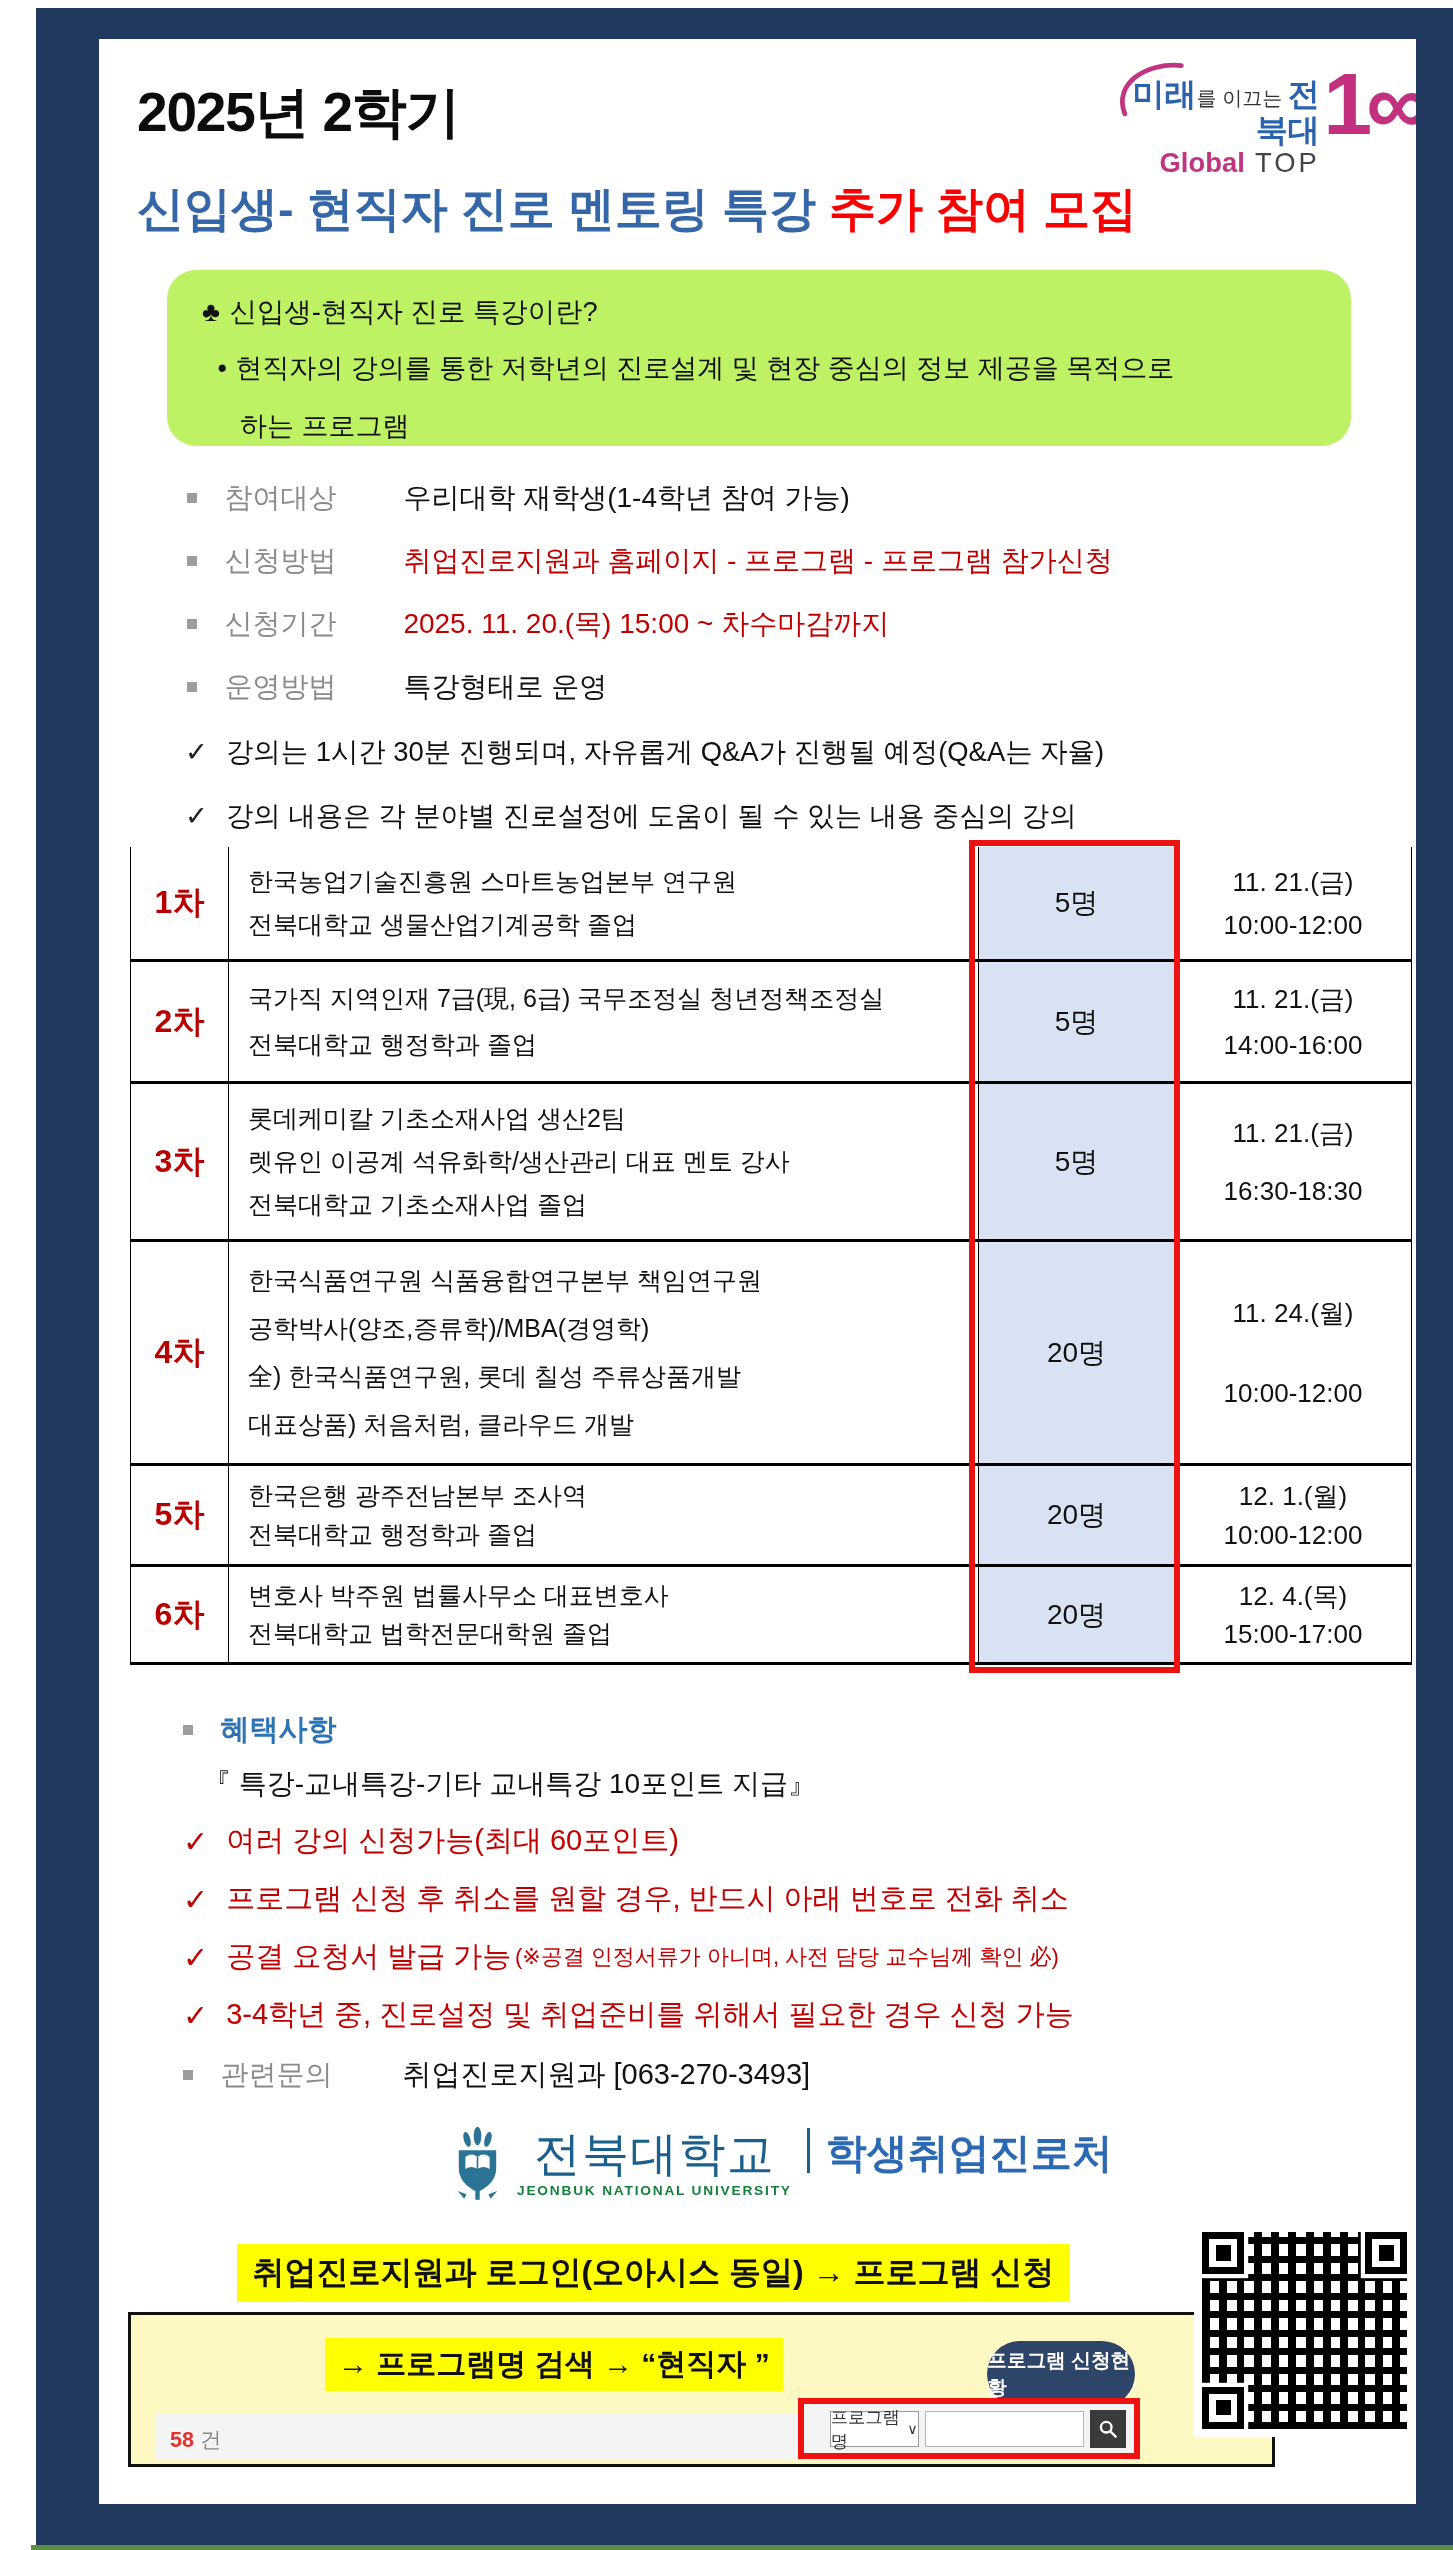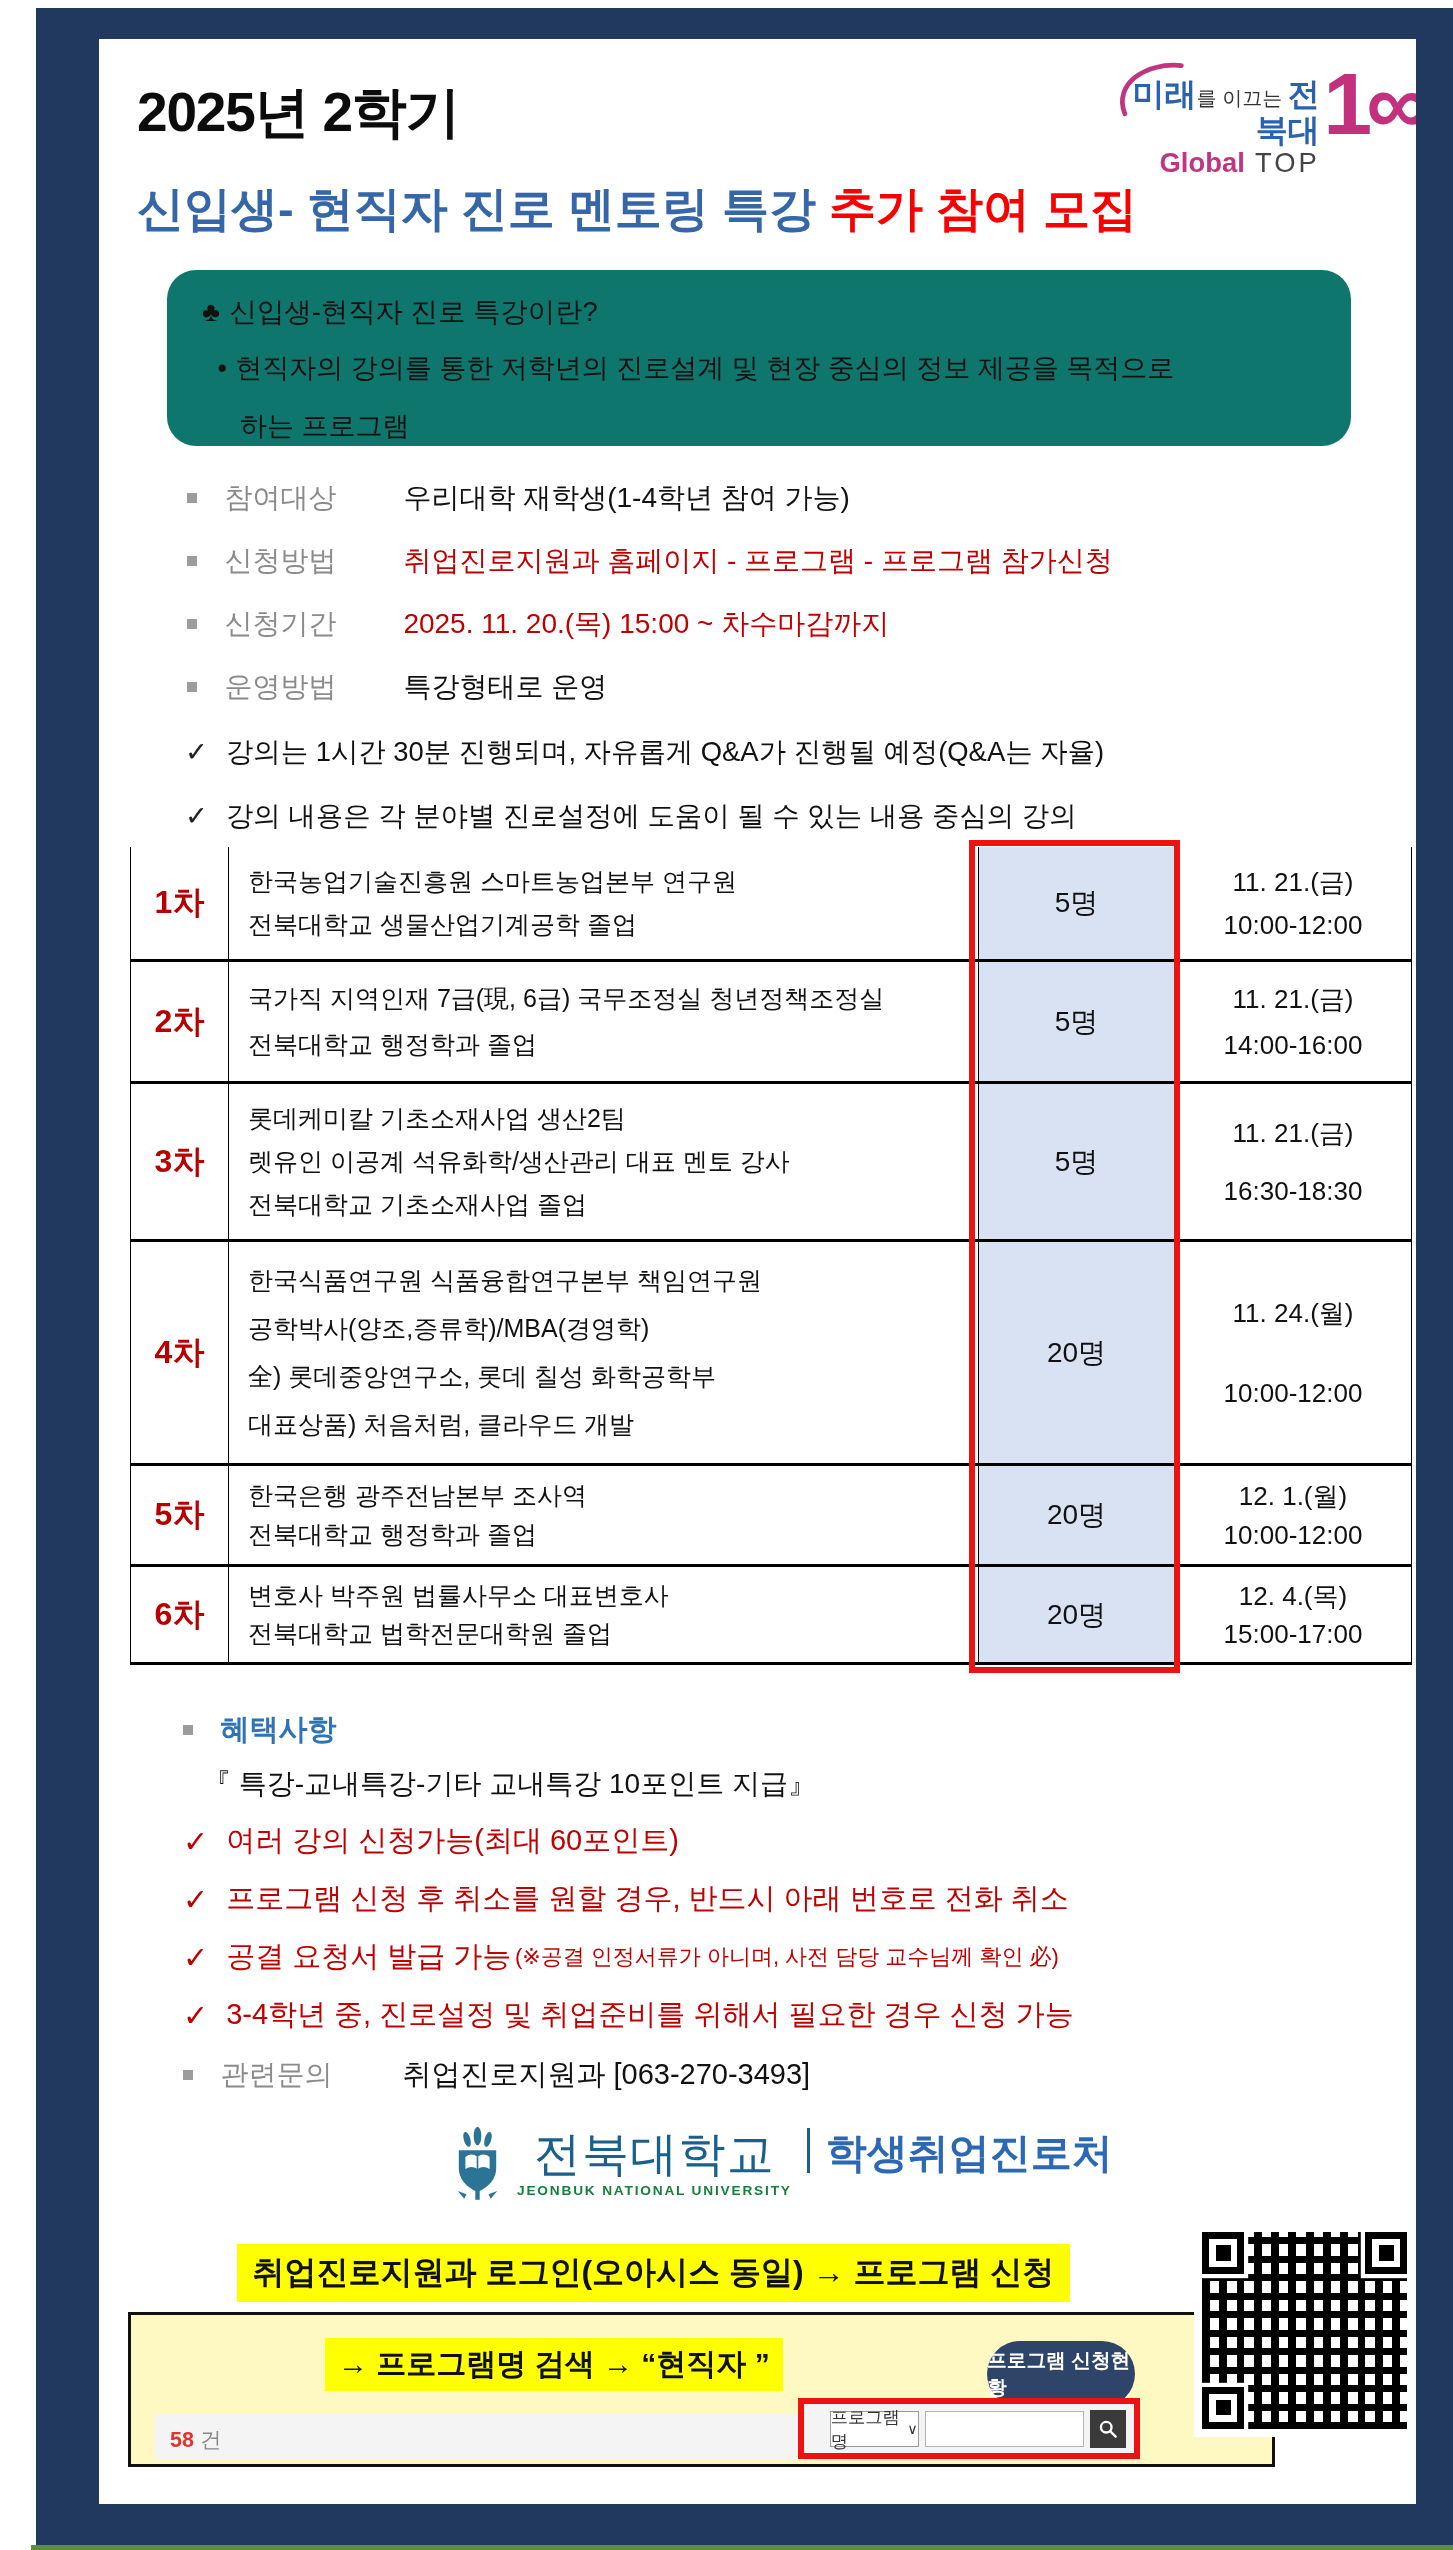--- a/index.html
+++ b/index.html
@@ -17,21 +17,21 @@
   .b-blue{color:#2B62AE;font-weight:800;font-size:32px;}
   .b-light{color:#333;font-weight:400;font-size:20px;}
   .b-magenta{color:#C13580;font-weight:800;font-size:27.4px;}
   .b-top{color:#444;font-weight:300;font-size:27.4px;letter-spacing:3px;}
   .brand-number{font-size:88px;font-weight:800;color:#C2307E;line-height:1;margin-left:3.6px;letter-spacing:-6px;}
   
   .title{position:absolute;left:106px;top:178px;font-size:47px;font-weight:800;white-space:nowrap;}
   .t-blue{color:#3566A8;}
   .t-red{color:#FB0000;}
   
-  .about{position:absolute;left:136px;top:270px;width:1184px;height:176px;background:#0f766e;
+  .about{position:absolute;left:136px;top:270px;width:1184px;height:176px;background:#bef264;
          border-radius:29px;box-sizing:border-box;padding:24px 35px;}
   .about-heading{font-size:27.4px;color:#111;margin-bottom:20px;}
   .about-line1{font-size:27px;color:#111;margin-left:15.5px;margin-bottom:21.5px;}
   .about-line2{font-size:27px;color:#111;margin-left:38px;}
   .club{margin-right:9.5px;}
   .dot{margin-right:8.3px;}
   
   .info-list{position:absolute;left:156px;top:466px;}
   .info-row{display:flex;align-items:center;height:63px;}
   .sq{width:10px;height:10px;background:#9c9c9c;margin-right:27.4px;flex:0 0 auto;}
@@ -216,21 +216,21 @@
         <div>11. 21.(금)</div>
         <div>16:30-18:30</div>
       </div>
     </div>
 
     <div class="trow" style="height:221px">
       <div class="td c-round">4차</div>
       <div class="td c-mentor">
         <div>한국식품연구원 식품융합연구본부 책임연구원</div>
         <div>공학박사(양조,증류학)/MBA(경영학)</div>
-        <div>全) 롯데중앙연구소, 롯데 칠성 화학공학부</div>
+        <div>全) 한국식품연구원, 롯데 칠성 주류상품개발</div>
         <div>대표상품) 처음처럼, 클라우드 개발</div>
       </div>
       <div class="td c-cap">20명</div>
       <div class="td c-when">
         <div>11. 24.(월)</div>
         <div>10:00-12:00</div>
       </div>
     </div>
 
     <div class="trow" style="height:98px">

